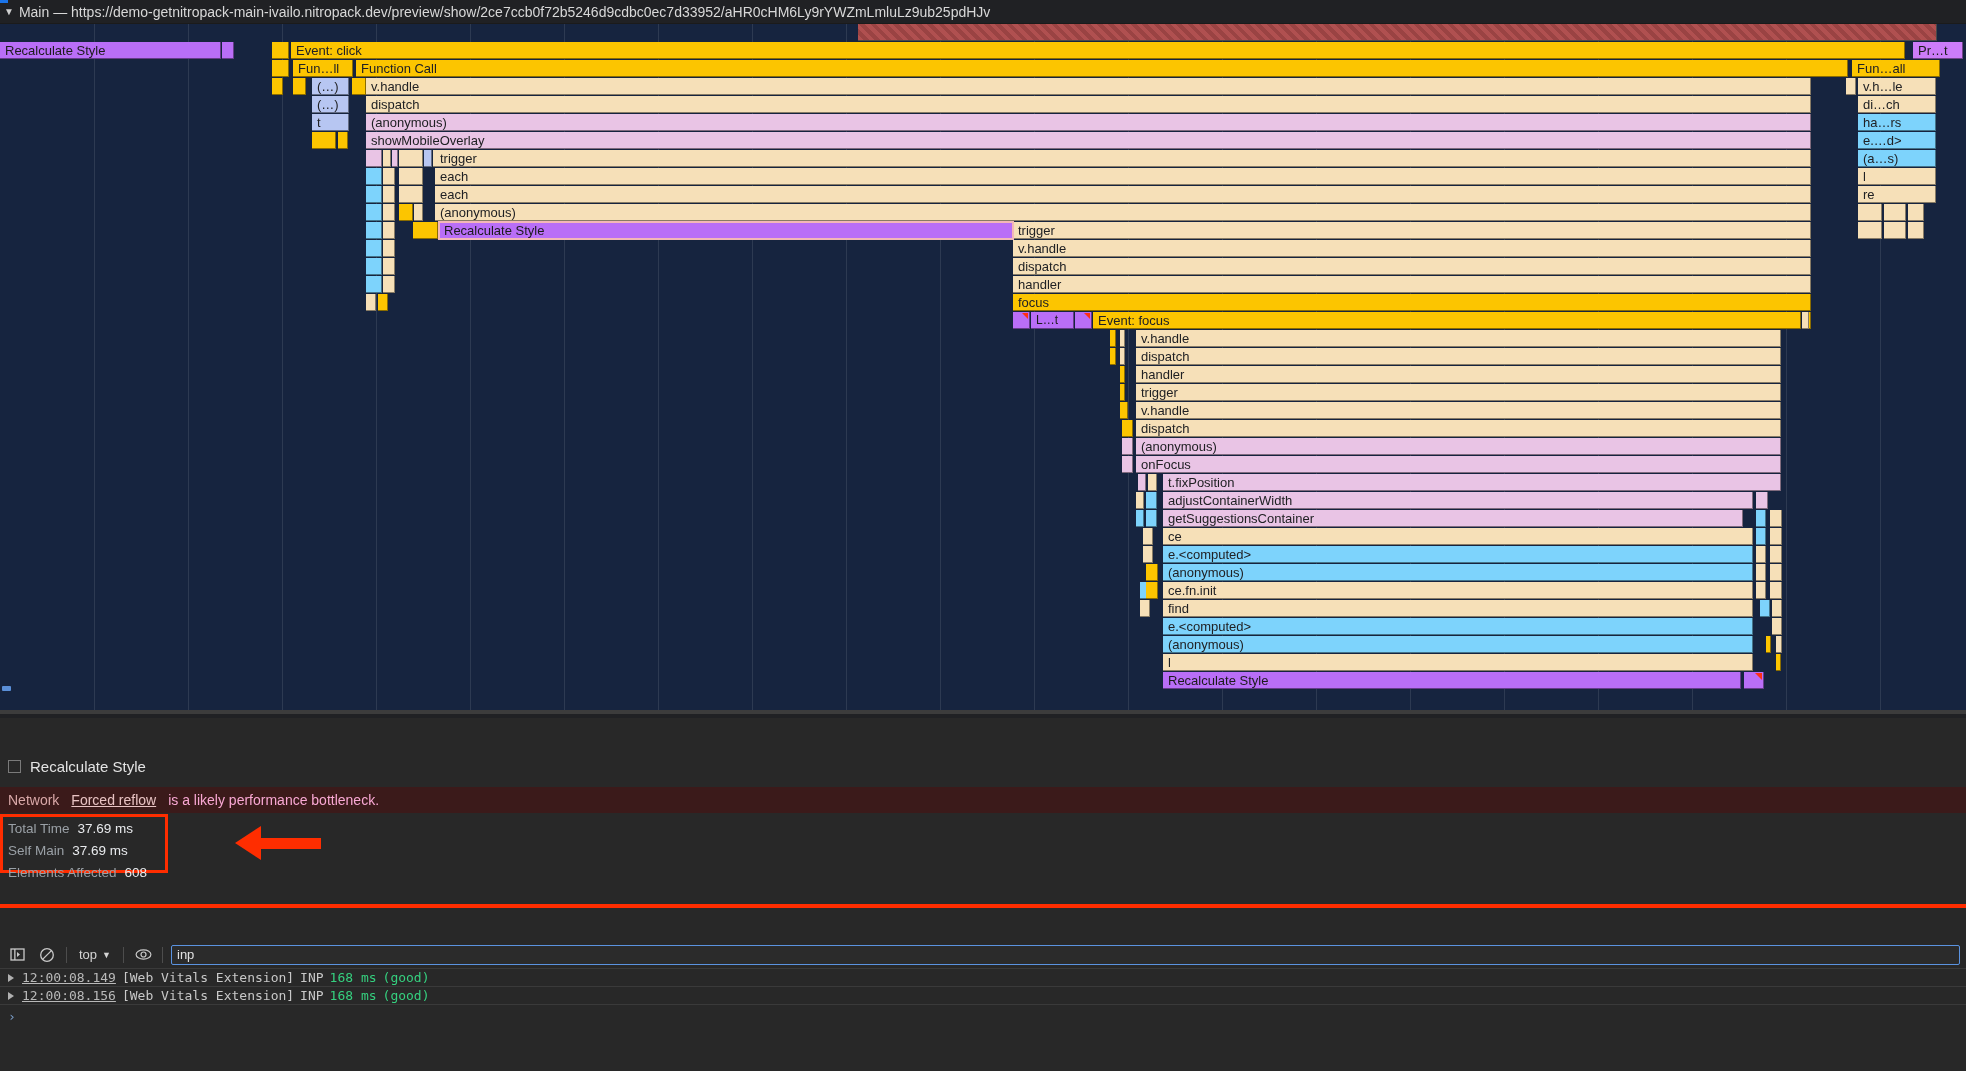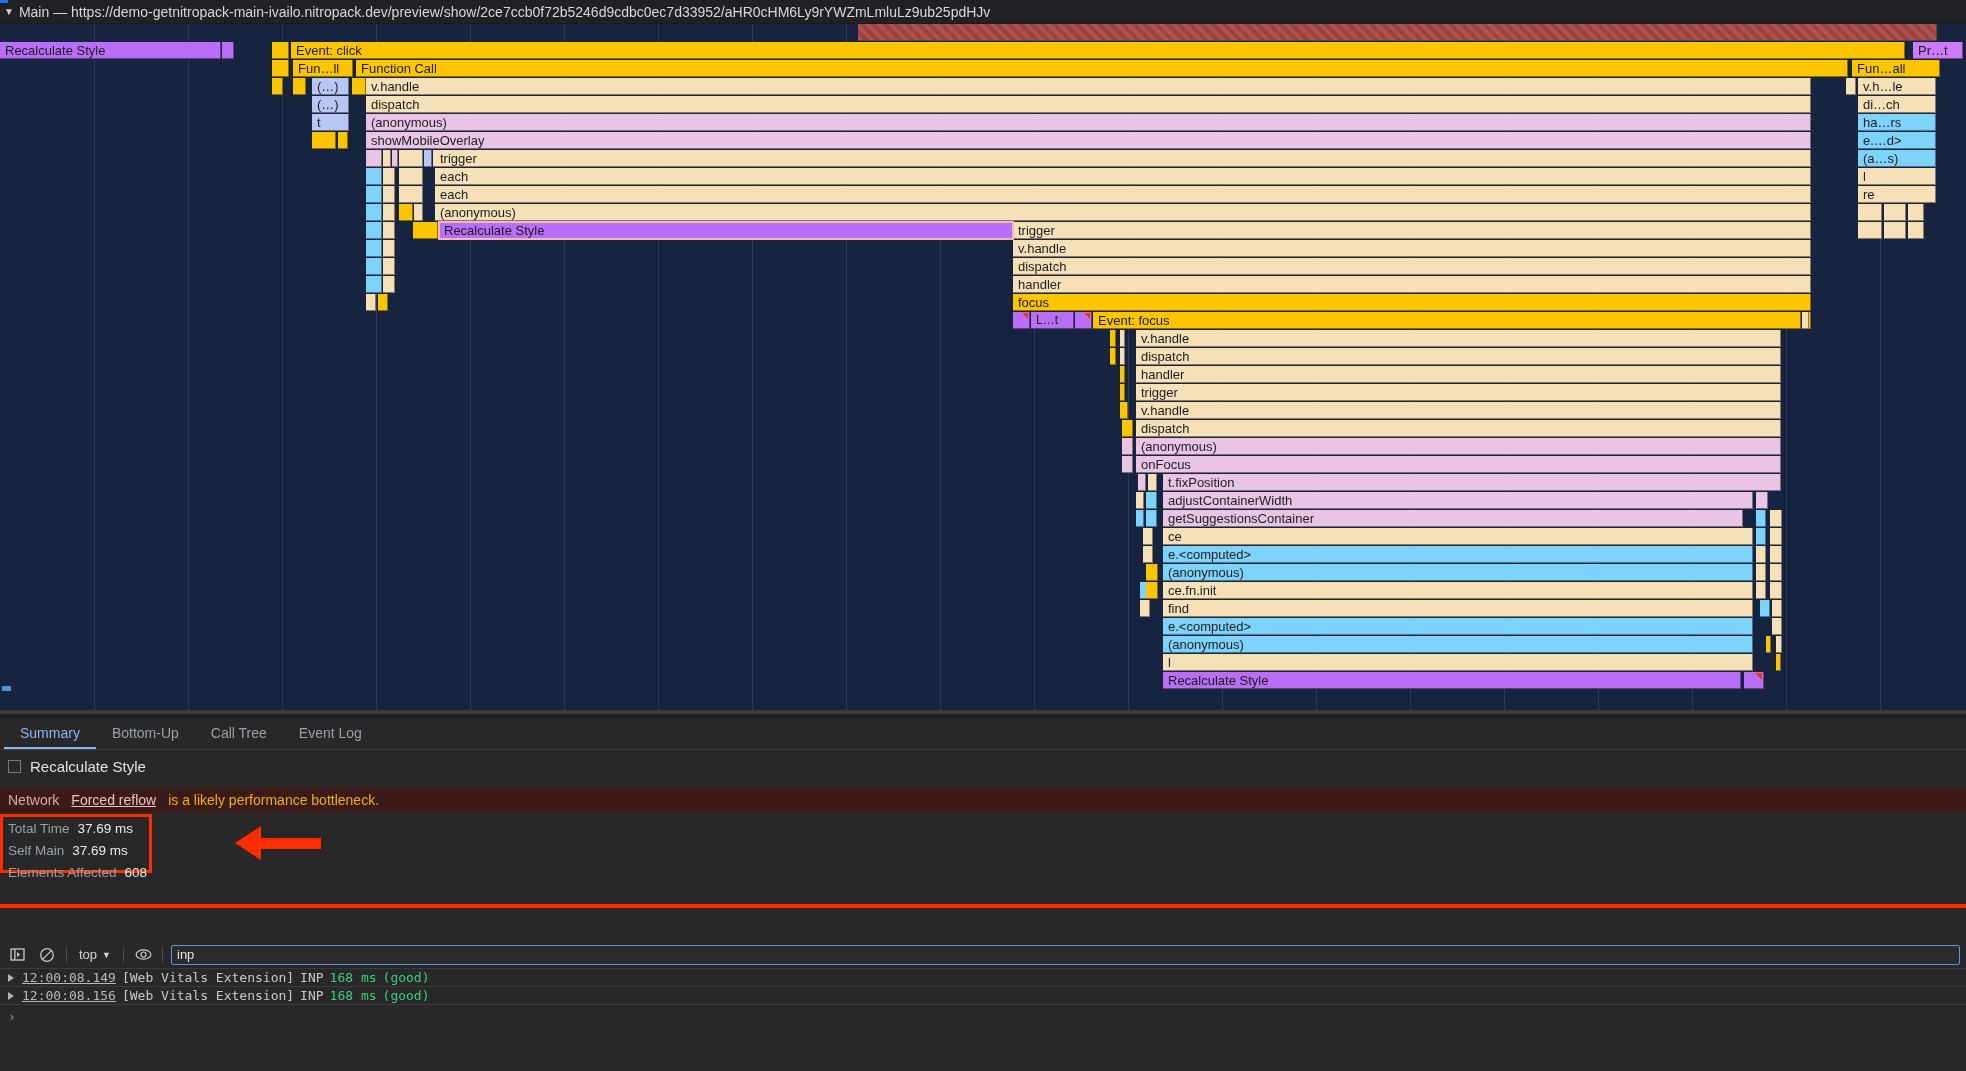--- a/index.html
+++ b/index.html
@@ -112,24 +112,24 @@
     display:inline-block;
   }
   .warnrow {
     position:absolute; left:0; top:69px; width:100%; height:26px;
     background:#3b1a1a;
     display:flex; align-items:center; gap:12px;
     padding-left:8px; font-size:14px; color:#e8c3c3;
   }
   .warnrow .wlabel { color:#d9a8a8; }
   .warnrow .wlink { color:#e8c3c3; text-decoration: underline; cursor:pointer; }
-  .warnrow .wtext { color:#eab308; }
+  .warnrow .wtext { color:#f9a8d4; }
 
   .metrics {
-    position:absolute; left:0; top:96px; width:152px; height:59px;
+    position:absolute; left:0; top:96px; width:168px; height:59px;
     border:3px solid #ff2d00;
   }
   .mrow {
     position:absolute; left:5px; font-size:13.5px; white-space:nowrap;
   }
   .mrow .mk { color:#9aa0a6; }
   .mrow .mv { color:#e8eaed; margin-left:8px; }
 
   .arrow {
     position:absolute; height:0; width:0;
@@ -425,26 +425,20 @@
   <div class="bar c-paint nolabel" style="left:1744px;top:648px;width:20px">
     <span class="warnmark" style="border-left-width:7px;border-top-width:7px"></span>
   </div>
 
   <div class="scroll-thumb" style="top:662px"></div>
 </div>
 
 <div class="hsplit" style="top:710px"></div>
 
 <div class="summary">
-  <div class="tabsbar">
-    <div class="tab active">Summary</div>
-    <div class="tab">Bottom-Up</div>
-    <div class="tab">Call Tree</div>
-    <div class="tab">Event Log</div>
-  </div>
 
   <div class="sumtitle">
     <span class="swatch-empty"></span>
     <span>Recalculate Style</span>
   </div>
 
   <div class="warnrow">
     <span class="wlabel">Network</span>
     <span class="wlink">Forced reflow</span>
     <span class="wtext">is a likely performance bottleneck.</span>

